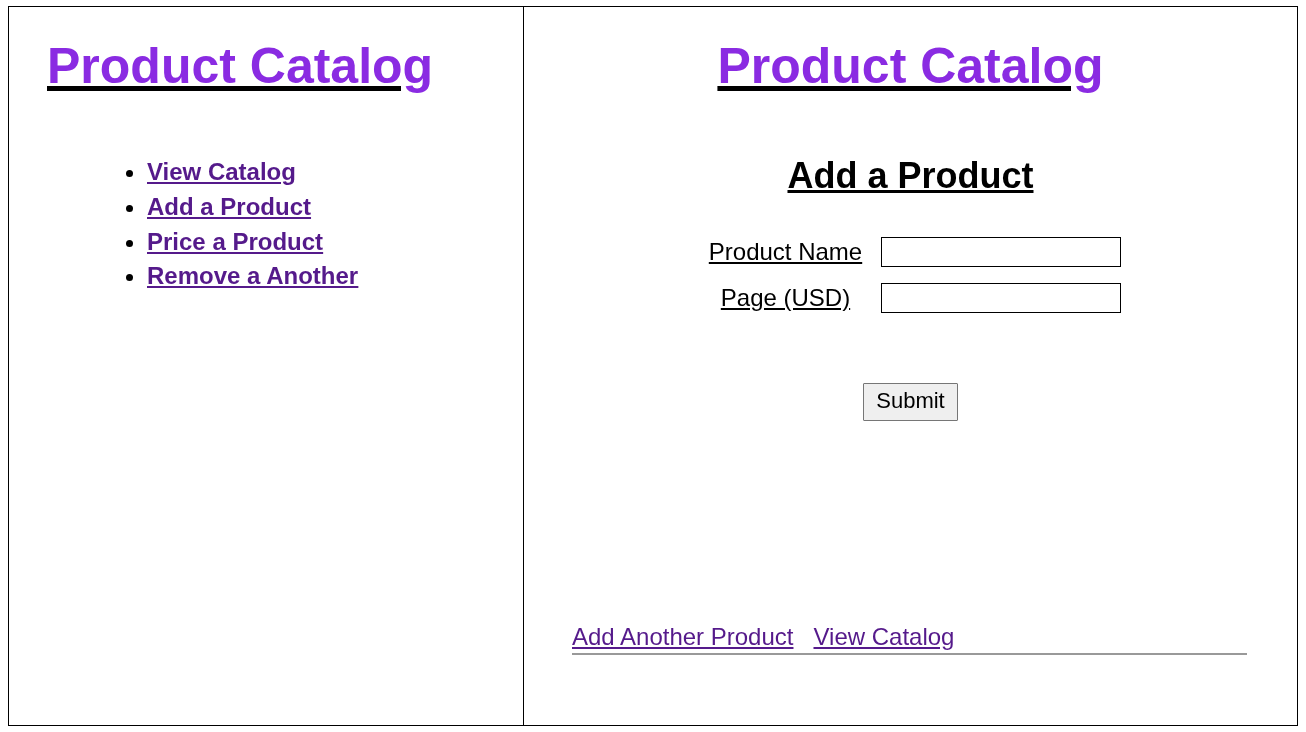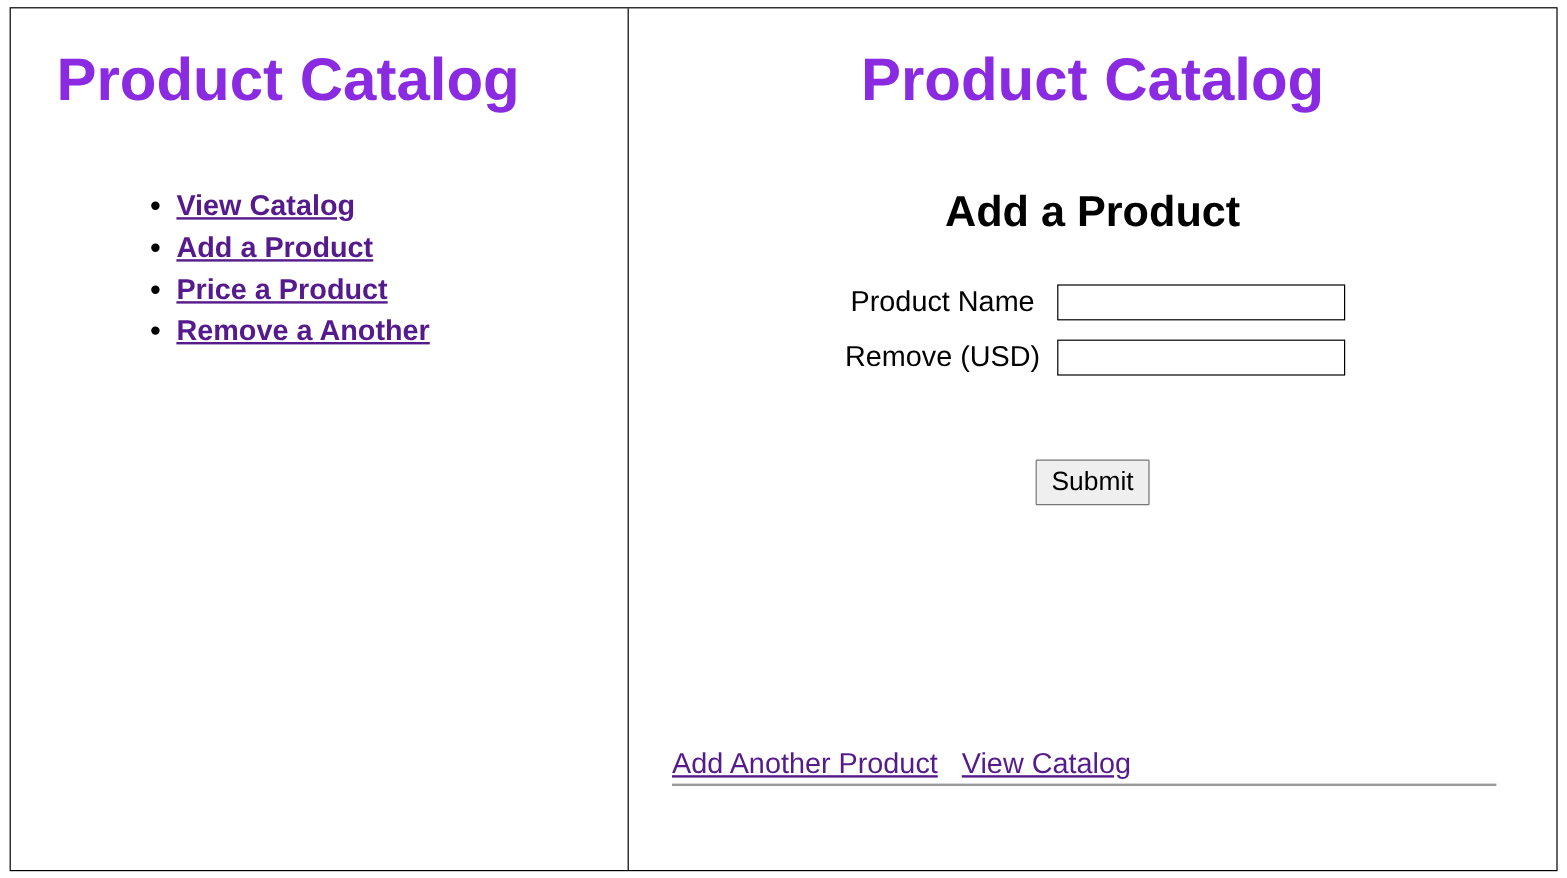--- a/index.html
+++ b/index.html
@@ -18,20 +18,21 @@
     }
     .panels {
       display: flex;
       width: 1290px;
       height: 720px;
       border: 1px solid #000;
     }
     .panel {
       position: relative;
       height: 100%;
+      text-decoration: underline;
     }
     .panel-left {
       width: 515px;
       border-right: 1px solid #000;
       padding: 30px 30px 30px 38px;
     }
     .panel-right {
       flex: 1;
       padding: 30px 30px 30px 30px;
     }
@@ -96,21 +97,21 @@
       font-size: 22px;
       padding: 4px 12px 6px 12px;
       background: #efefef;
       border: 1px solid #767676;
       border-radius: 1px;
       cursor: pointer;
       font-family: inherit;
     }
     .footer-links {
       position: absolute;
-      left: 36px;
+      left: 48px;
       right: 50px;
       bottom: 70px;
       font-size: 24px;
       border-bottom: 2px solid #999;
       padding-bottom: 2px;
       display: flex;
       gap: 20px;
       white-space: nowrap;
       text-align: right;
     }
@@ -149,21 +150,21 @@
       <div class="h1">Product Catalog</div>
 
       <div class="h2">Add a Product</div>
 
       <div class="form">
         <div class="form-row">
           <div class="form-label">Product Name</div>
           <input class="form-input" type="text" value="" style="">
         </div>
         <div class="form-row">
-          <div class="form-label">Remove (USD)</div>
+          <div class="form-label">Page (USD)</div>
           <input class="form-input" type="text" value="" style="">
         </div>
 
         <div class="submit-row">
           <button type="button" class="submit-btn">Submit</button>
         </div>
       </div>
 
       <div class="footer-links">
         <a href="#">Add Another Product</a>

